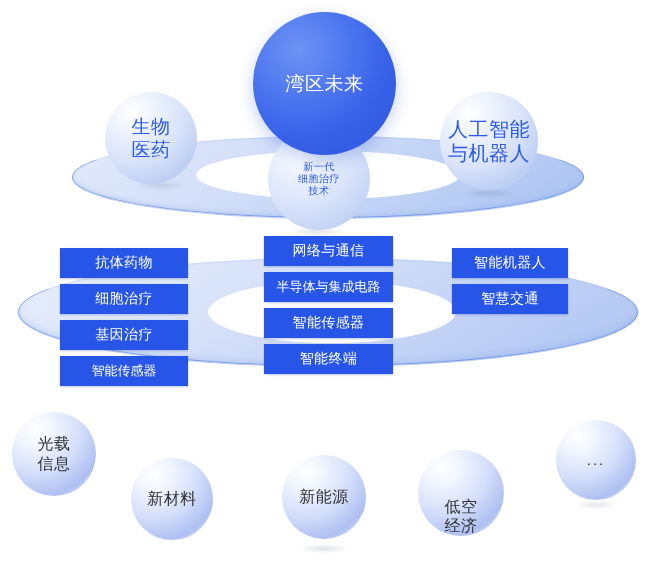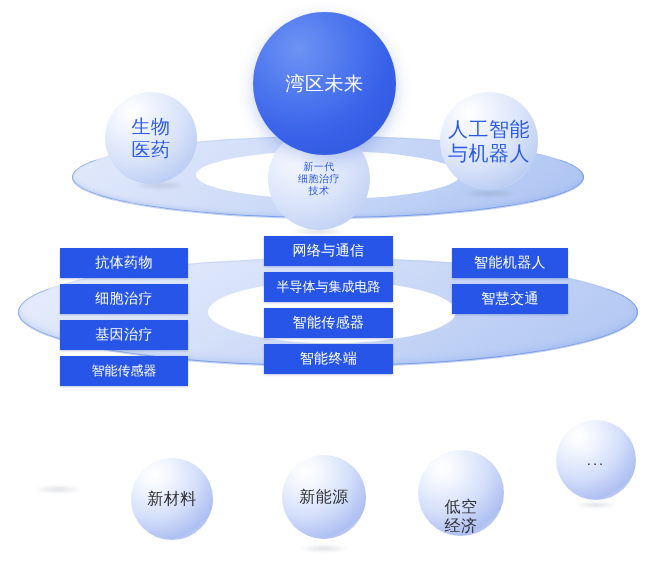--- a/index.html
+++ b/index.html
@@ -161,20 +161,26 @@
     <div class="tag">智能传感器</div>
     <div class="tag">智能终端</div>
   </div>
 
   <div class="tag-col col-right">
     <div class="tag">智能机器人</div>
     <div class="tag">智慧交通</div>
   </div>
 
   <div class="shadow" style="left:36px;top:486px;width:44px;height:7px;"></div>
+  <div class="sphere sphere-bottom" style="left:12px;top:412px;width:84px;height:84px;">
+    <div>
+      <span class="lbl">光载</span>
+      <span class="lbl">信息</span>
+    </div>
+  </div>
 
   <div class="shadow" style="left:150px;top:532px;width:44px;height:7px;"></div>
   <div class="sphere sphere-bottom" style="left:131px;top:458px;width:82px;height:82px;">
     <div>
       <span class="lbl">新材料</span>
     </div>
   </div>
 
   <div class="shadow" style="left:302px;top:545px;width:44px;height:7px;"></div>
   <div class="sphere sphere-bottom" style="left:282px;top:455px;width:84px;height:84px;">

